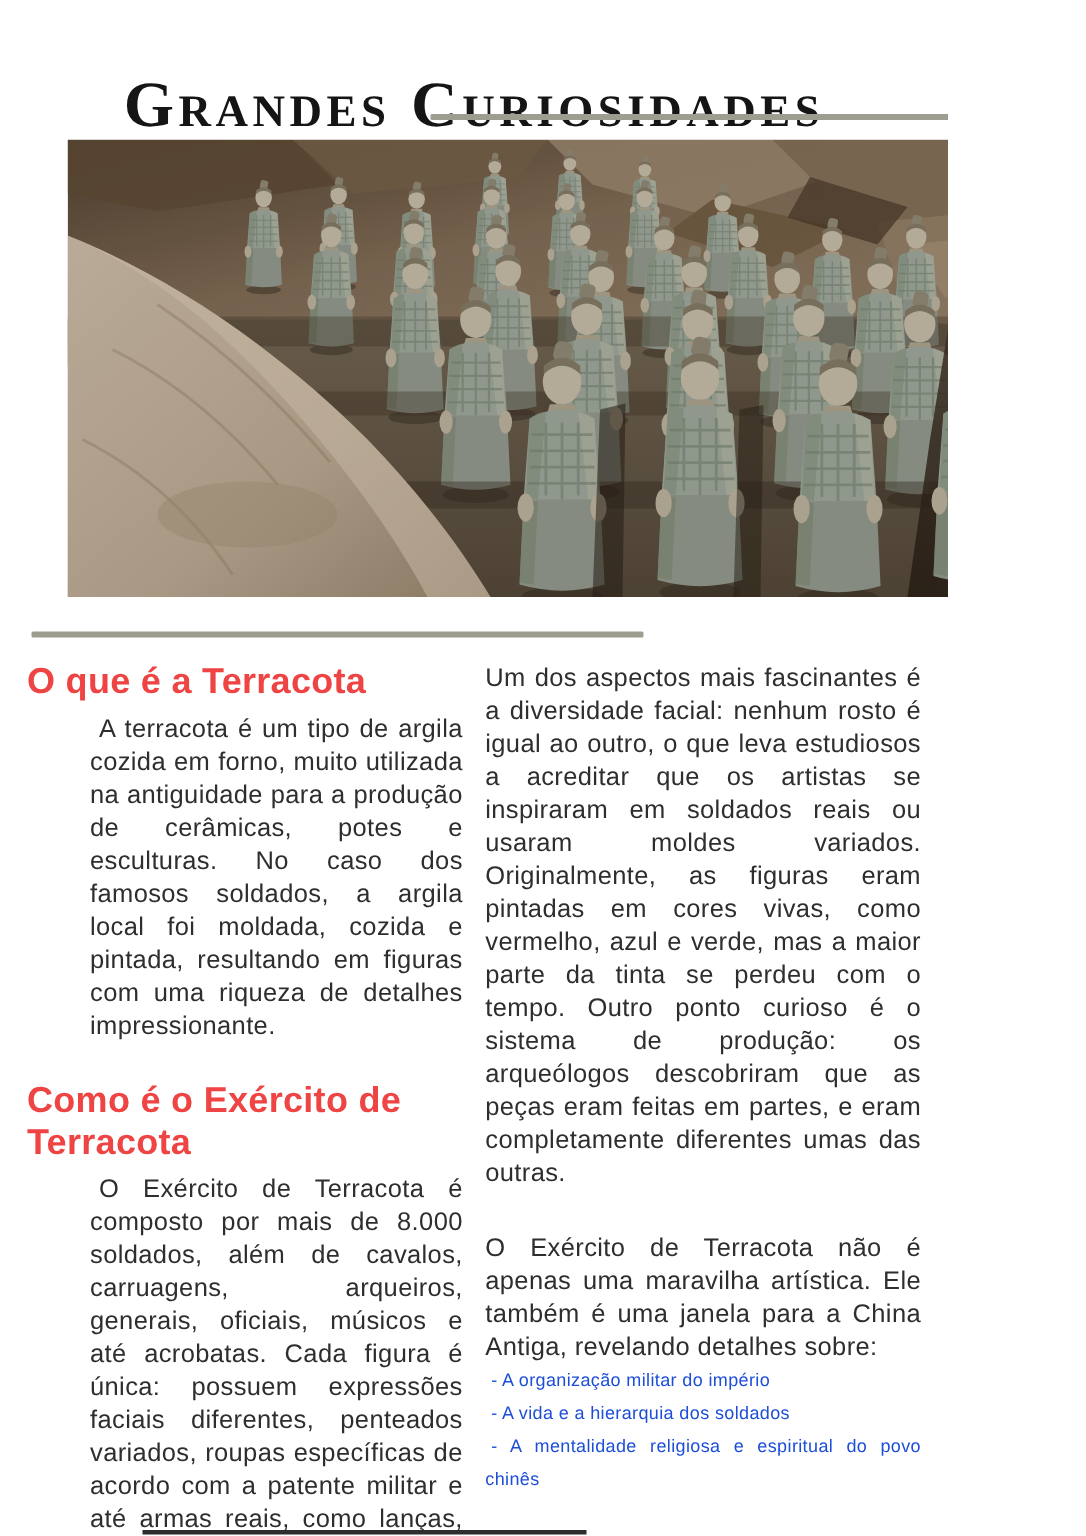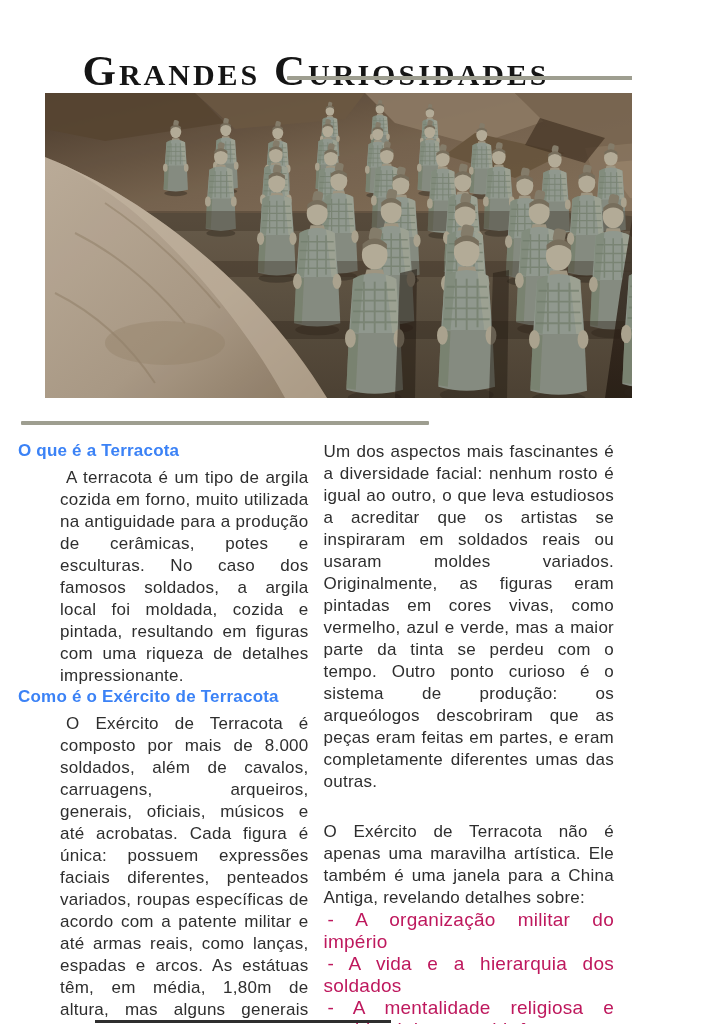--- a/index.html
+++ b/index.html
@@ -39,34 +39,34 @@
     top:421px;left:21px;width:408px;height:4px;
     border-radius:1px;
   }
   .columns{
     position:absolute;
     top:441px;left:18px;right:18px;
     display:flex;gap:15px;
   }
   .col{flex:1;min-width:0;}
   .sec-heading{
-    font-size:17px;font-weight:bold;color:#3b82f6;
+    font-size:24px;font-weight:bold;color:#ef4444;
     margin:0 0 6px 0;letter-spacing:0.2px;
   }
-  .sec-heading.second{}
+  .sec-heading.second{margin-top:25px;}
   .body-par{
     font-size:17px;line-height:22px;letter-spacing:0.25px;
     text-align:justify;margin:0;color:#2e2e2e;
   }
   .body-par.indent{text-indent:6px;margin-left:42px;}
   .right-par2{margin-top:28px;}
   .bullet-list{margin:0;padding:0;}
   .bullet-item{
-    font-size:19px;line-height:22px;letter-spacing:0.25px;
-    text-align:justify;text-indent:4px;color:#be185d;
+    font-size:12px;line-height:22px;letter-spacing:0.25px;
+    text-align:justify;text-indent:4px;color:#1d4ed8;
   }
   .page-number{
     position:absolute;left:14px;top:976px;
     font-size:26px;color:#1f1f1f;letter-spacing:0.5px;margin-top:44px;
   }
   .footer-line{
     position:absolute;left:95px;top:1020px;width:296px;height:3px;
   }
 </style>
 </head>

